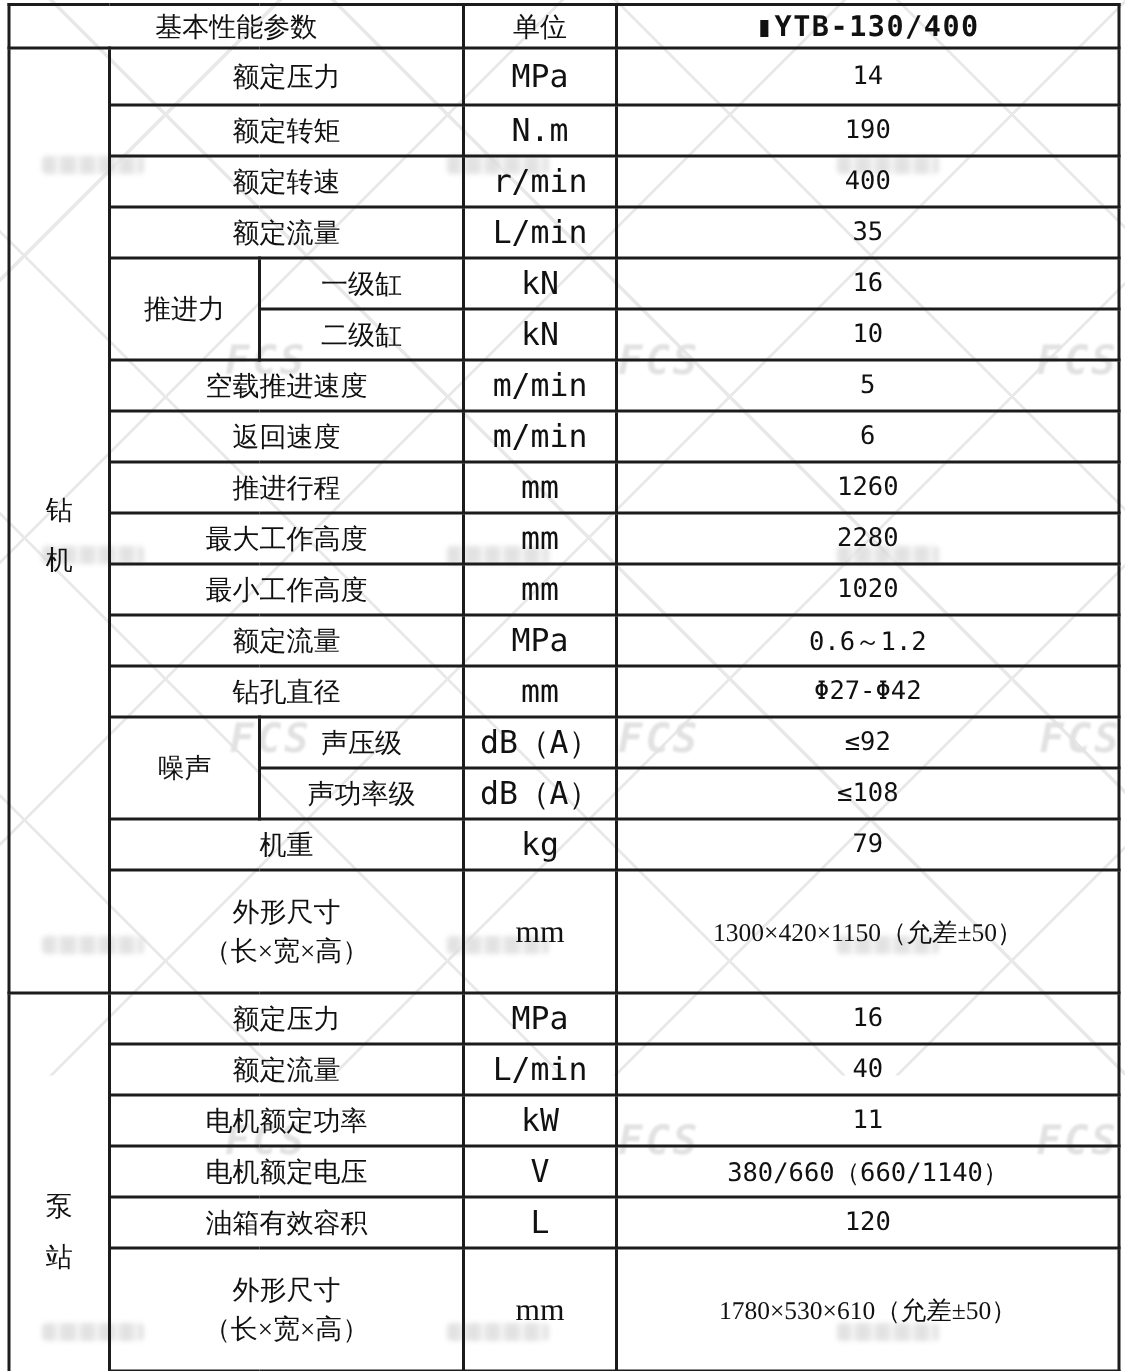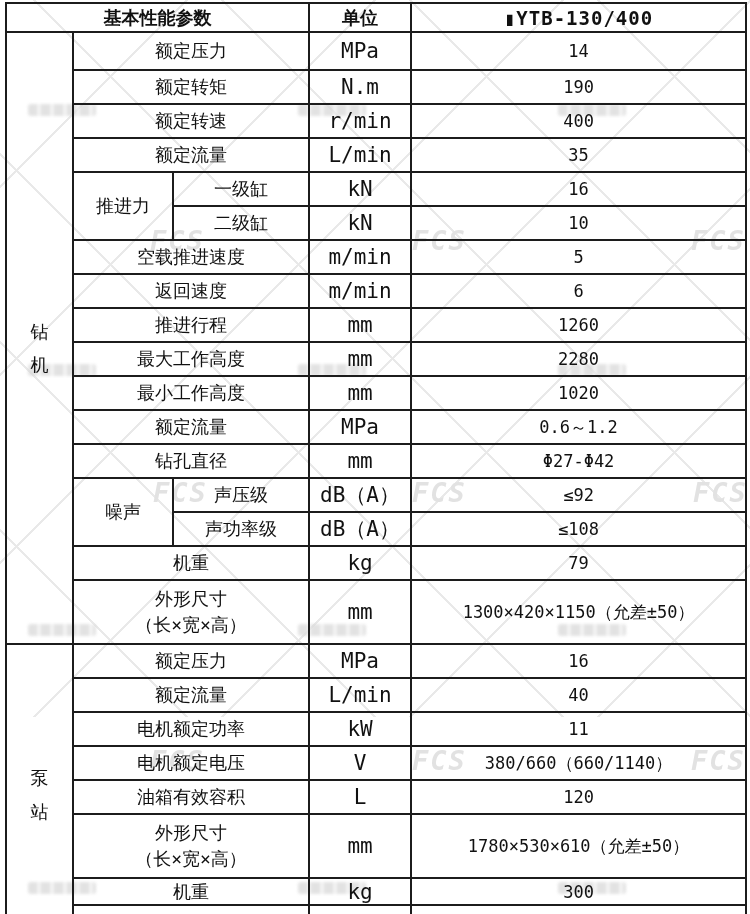--- a/index.html
+++ b/index.html
@@ -45,24 +45,24 @@
     border: 2px solid #1c1c1c;
     text-align: center;
     vertical-align: middle;
     padding: 0;
     background: transparent;
     overflow: hidden;
   }
   tr.r-hdr   { height: 29px; }
   tr.r-first { height: 38px; }
   tr.r-std   { height: 34px; }
-  tr.r-tall  { height: 64px; }
+  tr.r-tall  { height: 82px; font-family: Liberation Serif, serif; }
   tr.r-last  { height: 27px; }
   tr.r-cut   { height: 20px; }
-  .hdr   { font-size: 18px; font-weight: bold; margin-left: 19px; }
+  .hdr   { font-size: 18px; font-weight: normal; margin-left: 19px; }
   .model { font-size: 19px; font-weight: bold; letter-spacing: 1px; }
   .lbl   { font-size: 18px; }
   .unit  { font-size: 21px; border-radius: 19px; }
   .val   { font-size: 17px; }
   .cat span {
     display: inline-block;
     width: 1.15em;
     word-break: break-all;
     line-height: 1.85;
     font-size: 18px;

